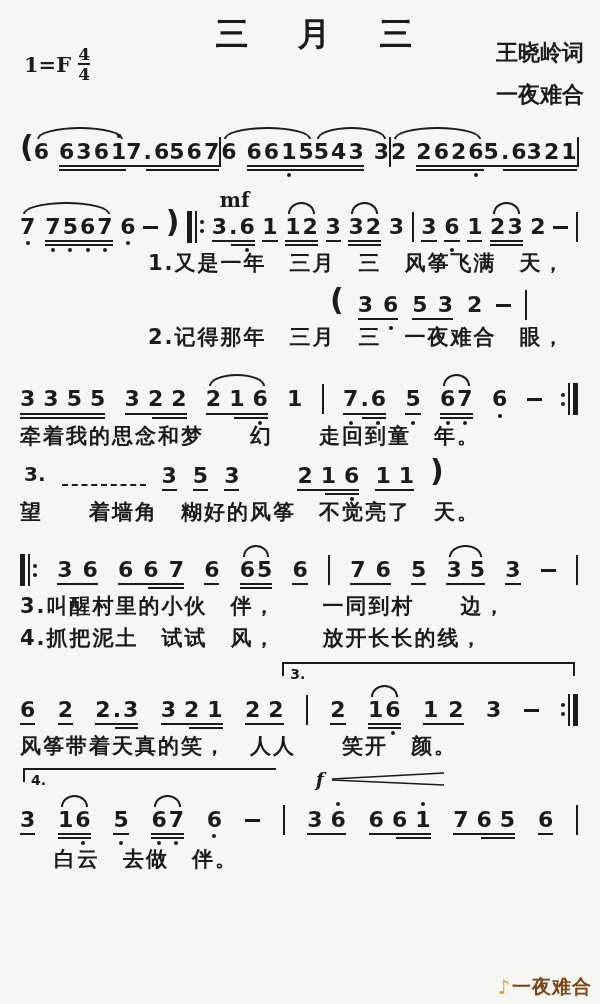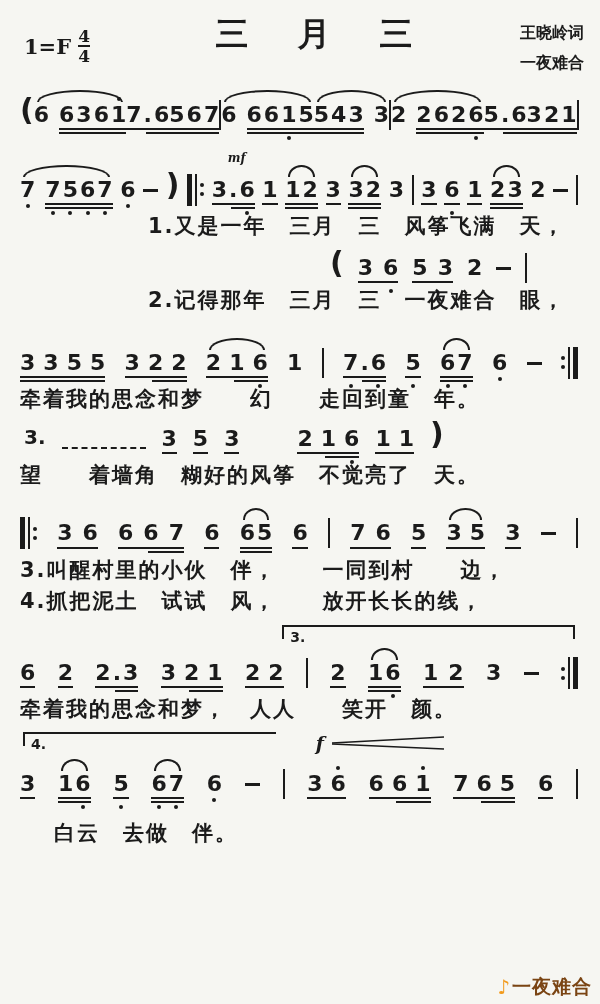--- a/index.html
+++ b/index.html
@@ -7,21 +7,21 @@
   .sheet{width:600px;height:1004px;background:#f6f6f2;color:var(--ink);
          font-family:"DejaVu Sans",sans-serif;position:relative;overflow:hidden;}
 
   
   .header{display:flex;padding:14px 16px 0 24px;}
   .keysig{display:flex;align-items:center;gap:7px;font-weight:bold;font-size:21px;width:140px;
           font-family:"DejaVu Serif",serif;}
   .meter{display:inline-flex;flex-direction:column;align-items:center;font-size:17px;line-height:1;font-weight:bold;}
   .meter .bot{border-top:2px solid var(--ink);padding-top:1px;}
   .title{flex:1;text-align:center;font-size:33px;font-weight:bold;letter-spacing:8px;line-height:1.2;}
-  .credits{width:112px;font-size:16px;font-weight:bold;text-align:right;line-height:1.9;margin-top:4px;}
+  .credits{width:112px;font-size:22px;font-weight:bold;text-align:right;line-height:1.9;margin-top:18px;}
   .tempo{font-size:19px;font-weight:bold;margin:8px 0 0 30px;letter-spacing:2px;}
 
   
   .system{display:flex;align-items:flex-start;}
   .sys-main{justify-content:space-between;width:558px;margin-left:20px;}
   [data-system="0"]{margin-top:10px;}
   [data-system="1"]{margin-top:30px;}
   [data-system="2"]{margin-left:330px;gap:14px;margin-top:2px;}
   [data-system="3"]{margin-top:22px;}
   [data-system="4"]{margin-left:24px;gap:16px;}
@@ -45,36 +45,36 @@
   .ul{height:2px;background:var(--ink);}
   .ul.part{width:55%;align-self:flex-end;}
   .bar{width:2px;height:30px;background:var(--ink);margin-top:11px;flex:none;}
   .dash{width:15px;height:3px;background:var(--ink);margin-top:25px;flex:none;}
   .paren{font-size:30px;font-weight:bold;margin-top:6px;line-height:1;flex:none;}
   .rep{display:flex;gap:3px;margin-top:10px;height:32px;align-items:stretch;flex:none;}
   .rep .thick{width:5px;background:var(--ink);}
   .rep .thin{width:2px;background:var(--ink);}
   .rep .dots{display:flex;flex-direction:column;justify-content:center;gap:5px;}
   .rep .dots i{width:4px;height:4px;border-radius:50%;background:var(--ink);}
-  .tokmark{position:absolute;top:-13px;left:16px;font-size:12px;font-style:italic;font-weight:bold;
+  .tokmark{position:absolute;top:-13px;left:8px;font-size:20px;font-weight:bold;
        font-family:"DejaVu Serif",serif;}
   .vlabel{font-size:20px;font-weight:bold;margin-top:12px;flex:none;}
   .dashes{width:84px;border-top:2px dashed var(--ink);margin-top:34px;flex:none;}
   .volta{position:absolute;top:0;height:12px;border-top:2px solid var(--ink);}
   .volta.right{left:47%;right:3px;border-left:2px solid var(--ink);border-right:2px solid var(--ink);}
   .volta.left{left:3px;width:45%;border-left:2px solid var(--ink);}
   .volta span{position:absolute;left:6px;top:2px;font-size:14px;font-weight:bold;}
   .dyn{position:absolute;top:0;left:53%;display:flex;align-items:center;gap:6px;}
   .dyn b{font-size:19px;font-style:italic;font-family:"DejaVu Serif",serif;}
 
   
   .lyr{font-size:21px;font-weight:bold;letter-spacing:2px;margin-left:20px;line-height:1.3;margin-top:4px;}
   .lyr.indent{margin-left:148px;}
   .mk{border-bottom:4px double var(--ink);}
-  .lyr-row{display:flex;margin-left:54px;font-size:21px;font-weight:bold;letter-spacing:2px;margin-top:16px;}
+  .lyr-row{display:flex;margin-left:54px;font-size:21px;font-weight:bold;letter-spacing:2px;margin-top:6px;}
 
   
   .watermark{position:absolute;right:8px;bottom:4px;display:flex;align-items:center;gap:2px;}
   .watermark .icon{color:#f29b1d;font-size:20px;font-weight:bold;}
   .watermark .txt{color:#7a4413;font-size:19px;font-weight:bold;letter-spacing:1px;}
 </style>
 </head>
 <body>
 
 <div class="sheet">
@@ -745,21 +745,21 @@
       <div class="dash"></div>
       <div class="rep">
         <span class="dots">
           <i></i>
           <i></i>
         </span>
         <i class="thin"></i>
         <i class="thick"></i>
       </div>
     </div>
-  <div class="lyr">牵着我的思念和梦，　人人　　笑开　颜。</div>
+  <div class="lyr">风筝带着天真的笑，　人人　　笑开　颜。</div>
 
   <div class="system sys-main" data-system="7">
       <div class="volta left">
         <span>4.</span>
       </div>
       <div class="dyn">
         <b>f</b>
         <svg width="120" height="14">
           <line x1="2" y1="7" x2="114" y2="1" stroke="#1b1b1b" stroke-width="1.6"></line>
           <line x1="2" y1="8" x2="114" y2="13" stroke="#1b1b1b" stroke-width="1.6"></line>

